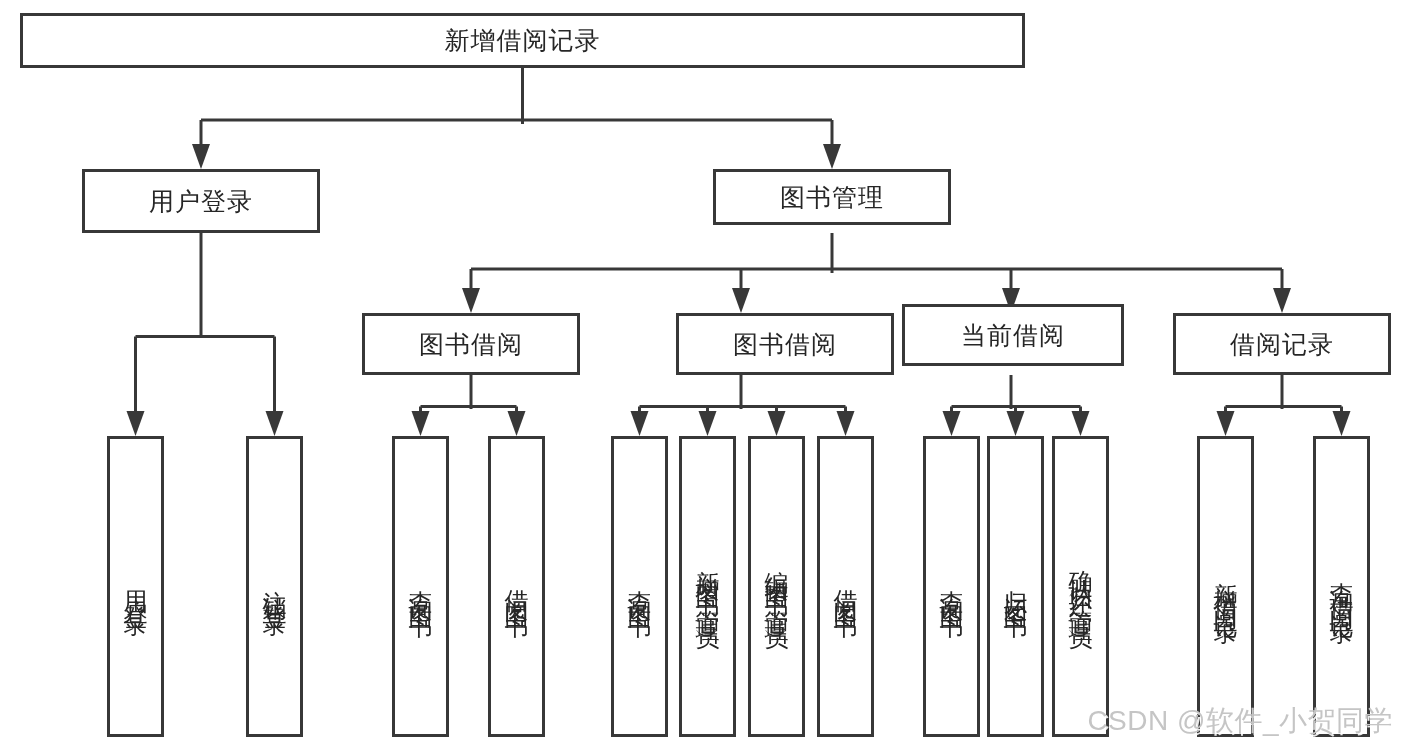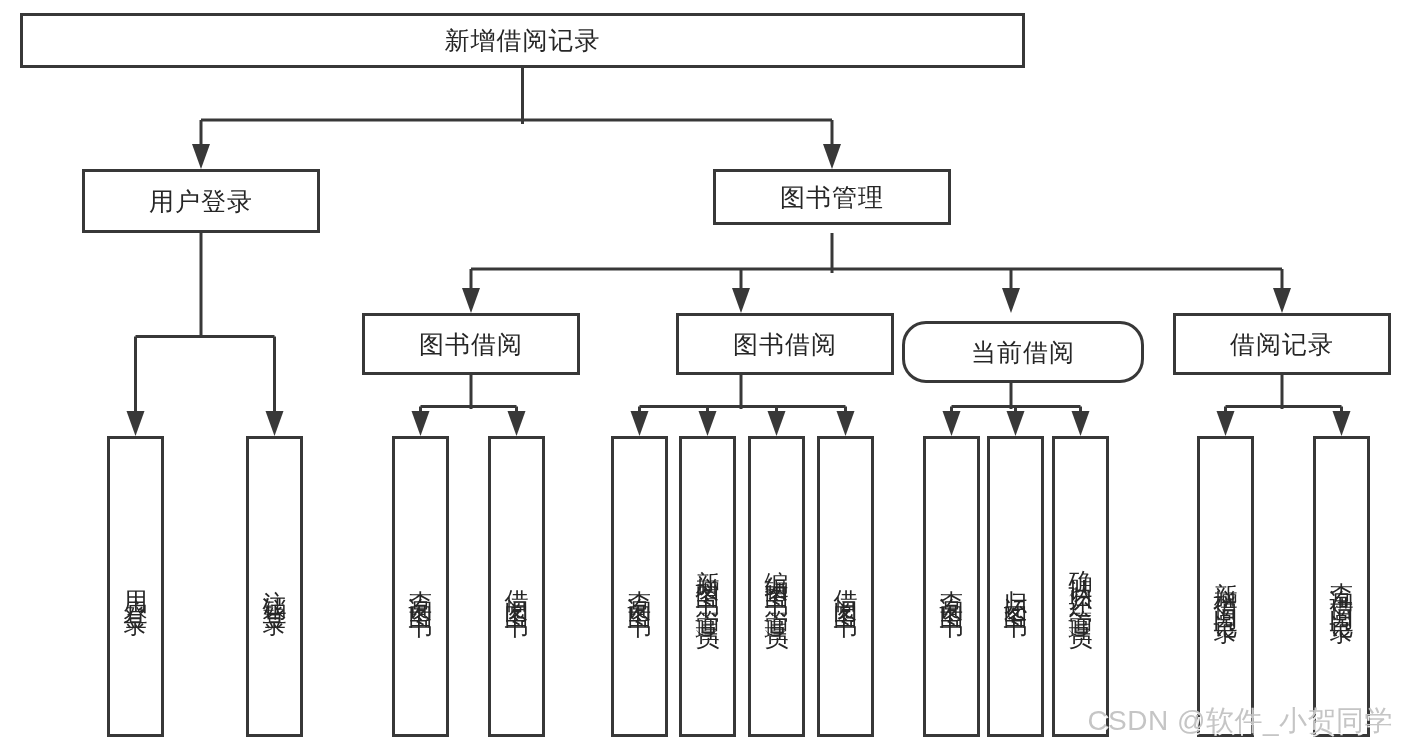--- a/index.html
+++ b/index.html
@@ -146,21 +146,21 @@
   <div class="box h" style="left:713px; top:169px; width:238px; height:56px;">
     <span>图书管理</span>
   </div>
 
   <div class="box h" style="left:362px; top:313px; width:218px; height:62px;">
     <span>图书借阅</span>
   </div>
   <div class="box h" style="left:632px; top:313px; width:218px; height:62px;margin-left:44px;">
     <span>图书借阅</span>
   </div>
-  <div class="box h" style="left:902px; top:321px; width:242px; height:62px;border-radius:24px;">
+  <div class="box h" style="left:902px; top:304px; width:222px; height:62px;">
     <span>当前借阅</span>
   </div>
   <div class="box h" style="left:1173px; top:313px; width:218px; height:62px;">
     <span>借阅记录</span>
   </div>
 
   <div class="box v" style="left:107px; top:436px; width:57px; height:301px;">
     <span>用户登录</span>
   </div>
   <div class="box v" style="left:246px; top:436px; width:57px; height:301px;">

